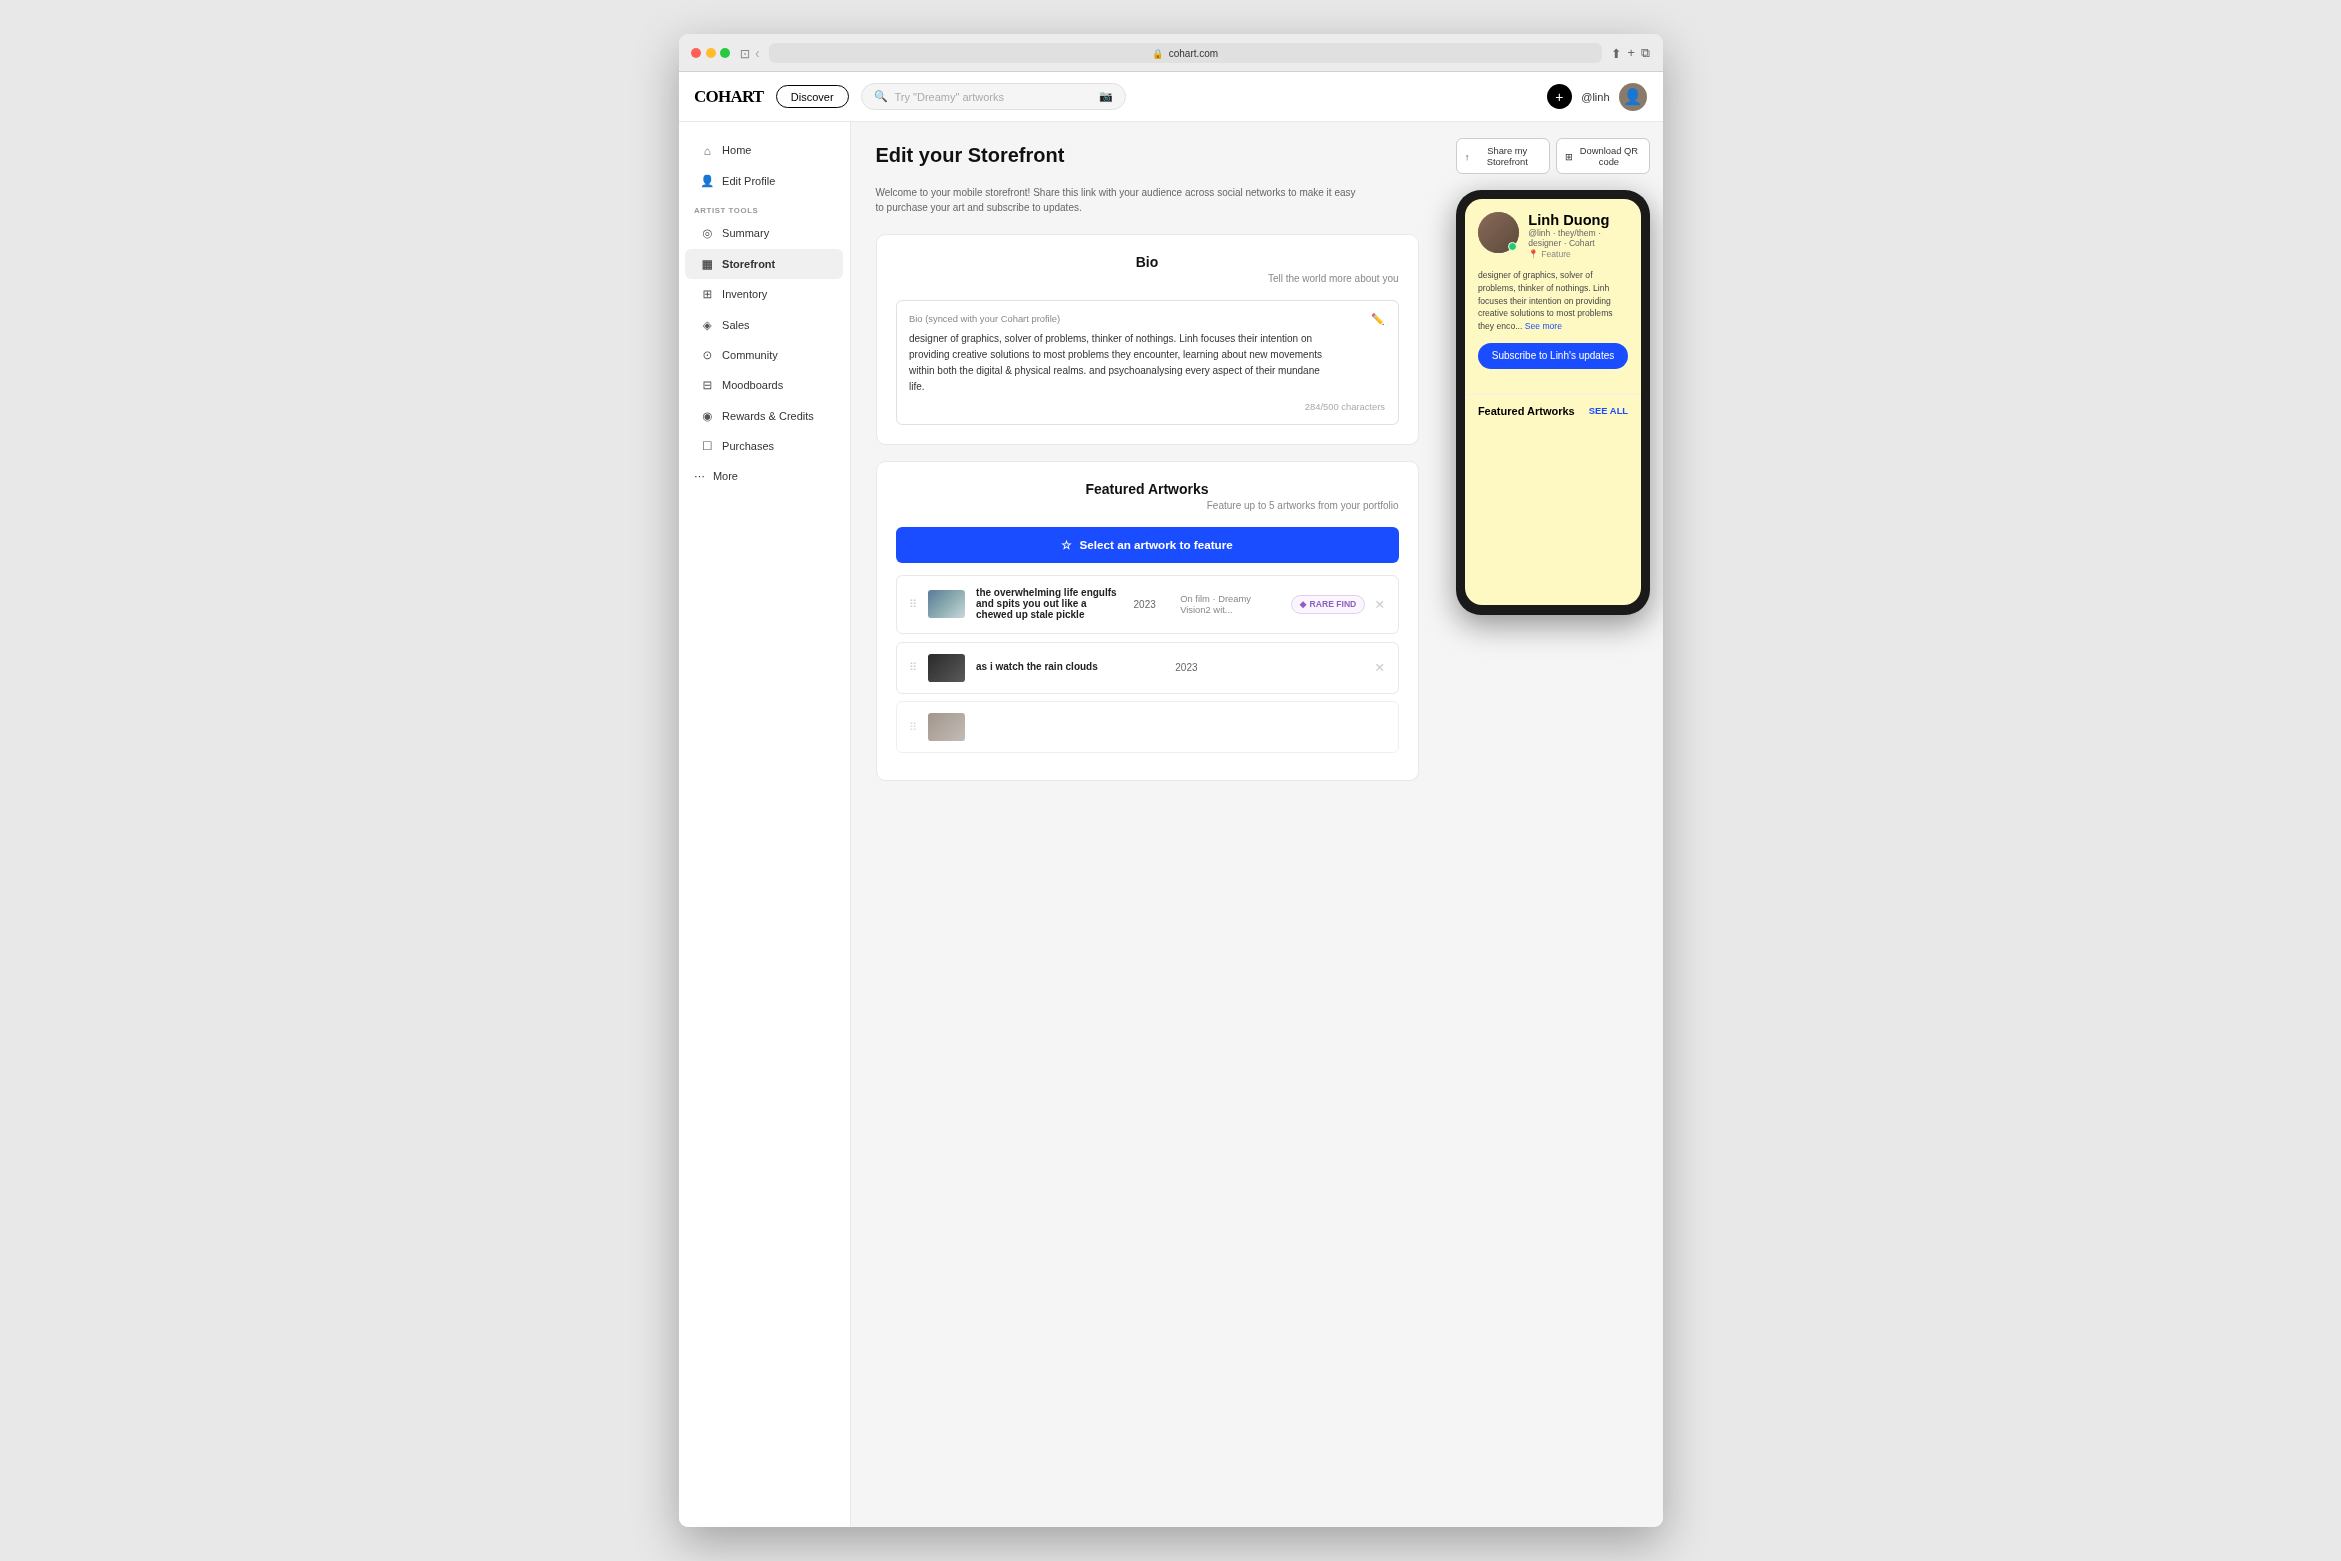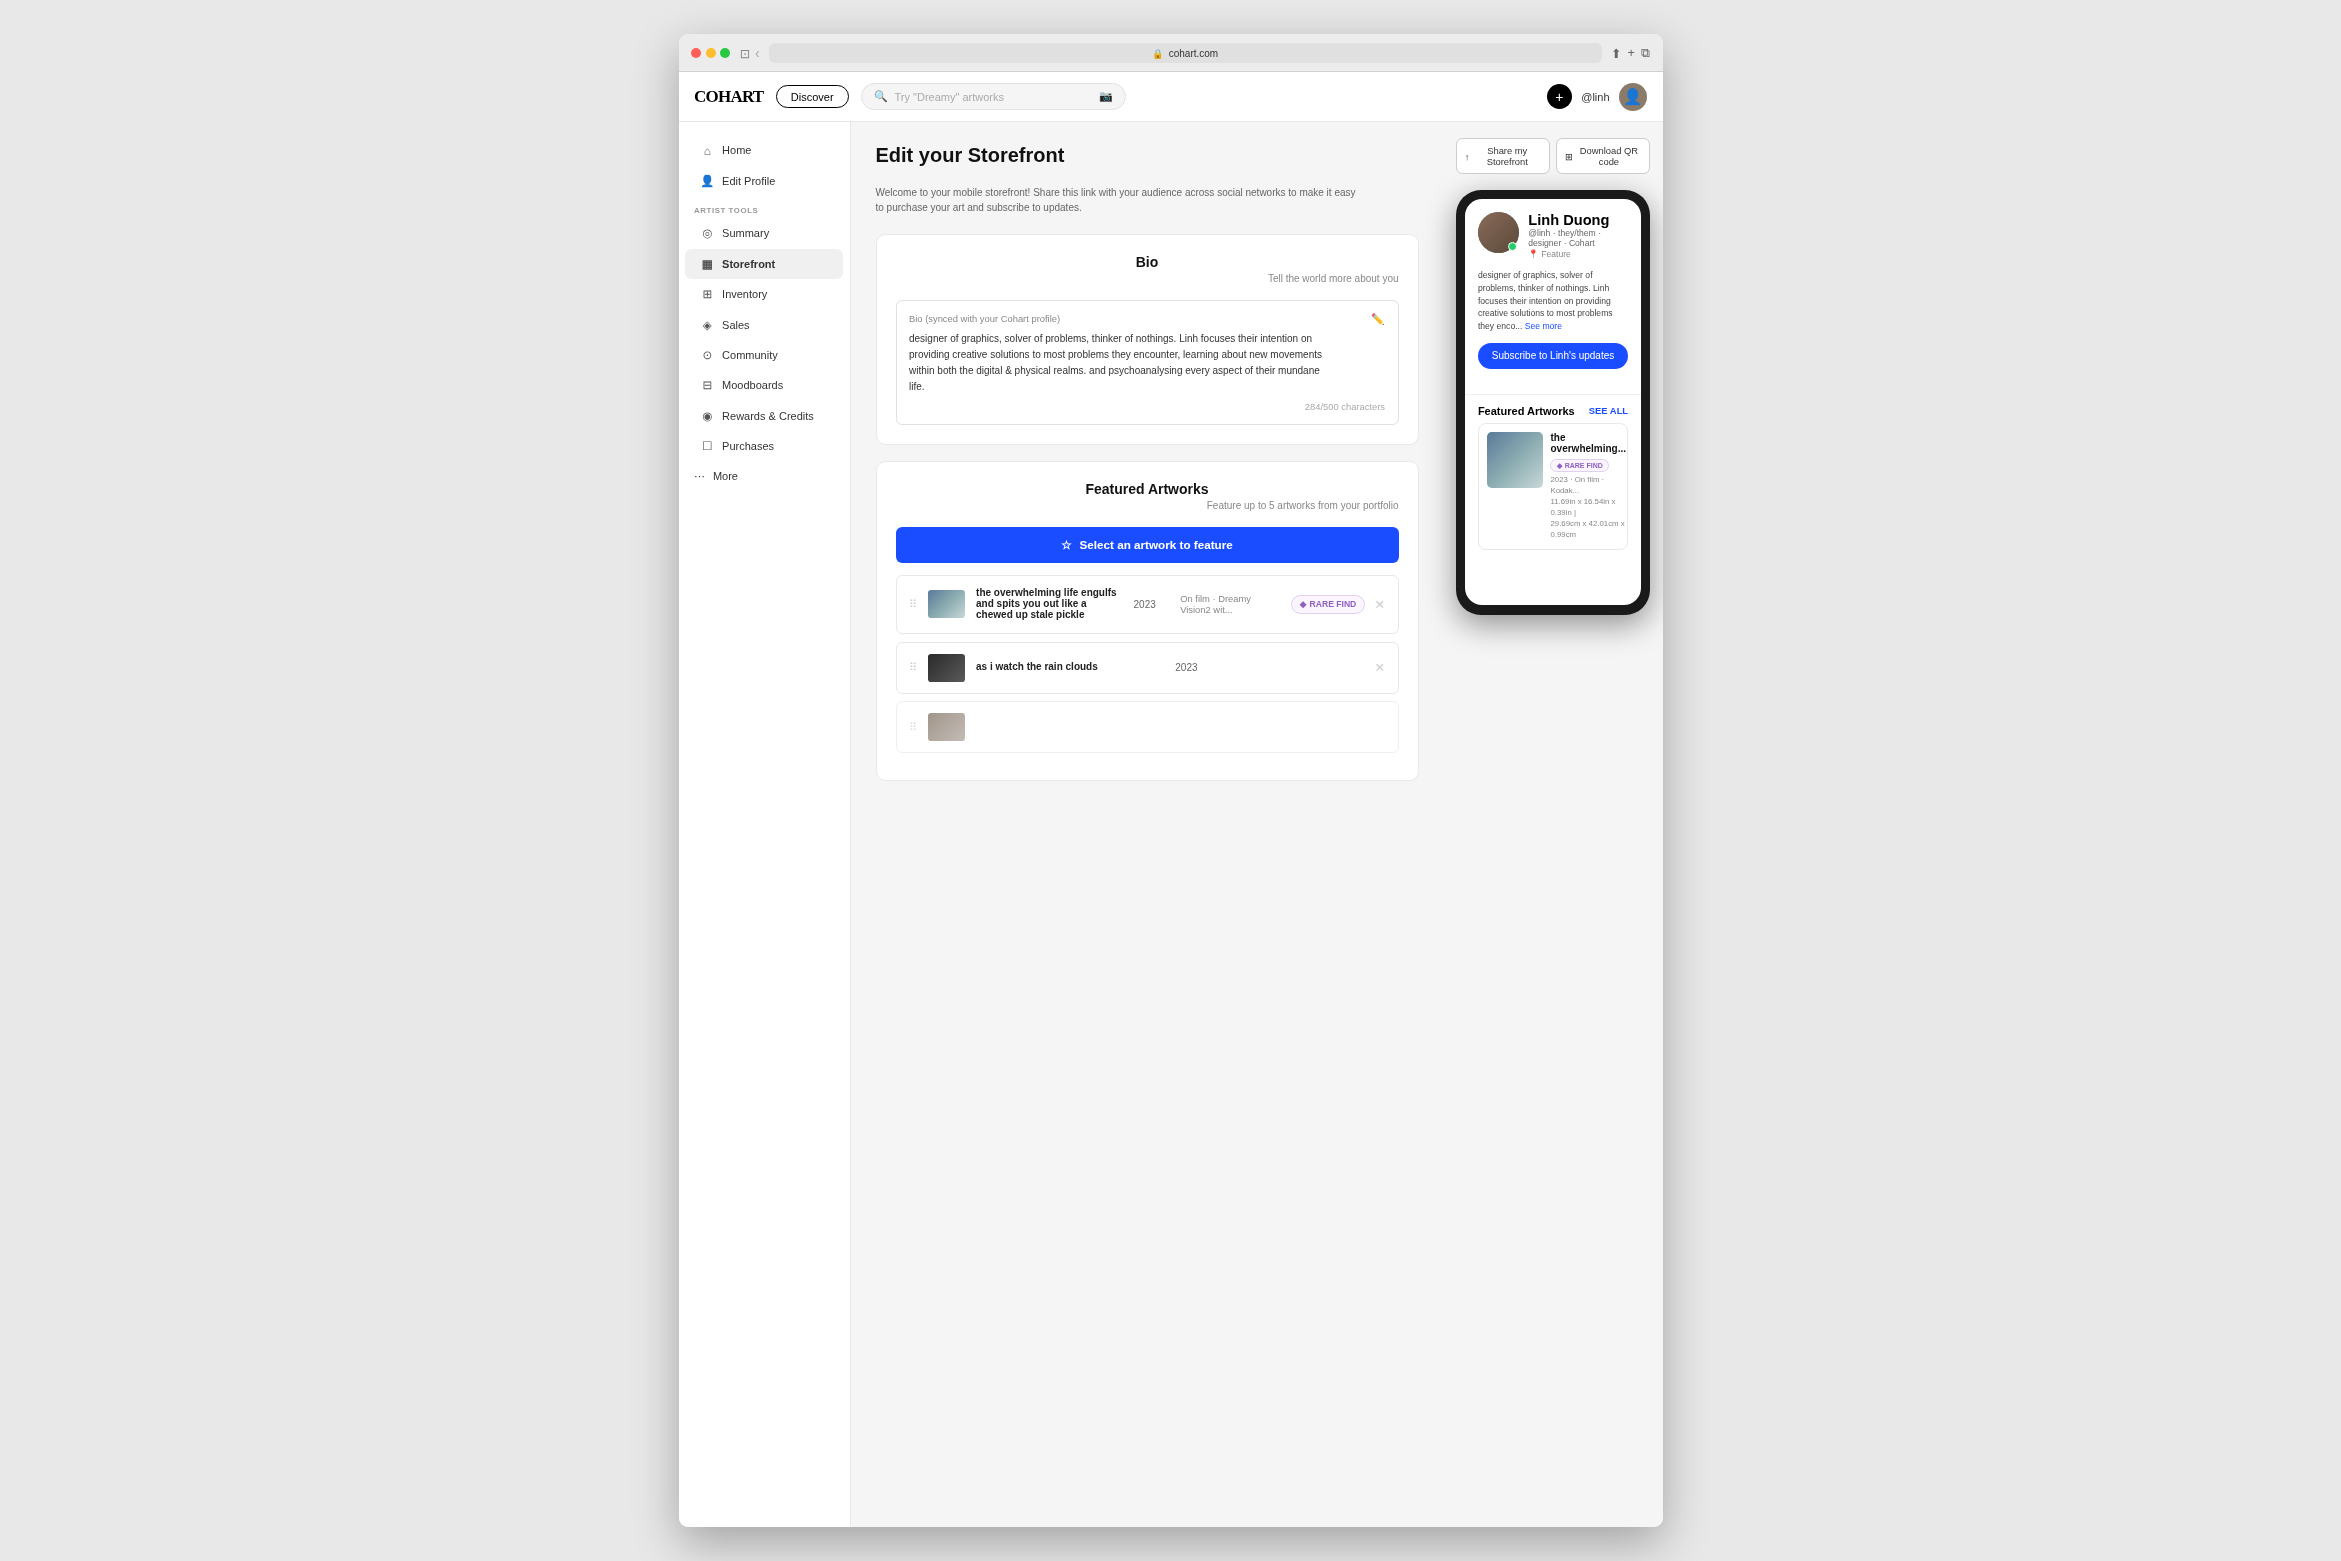--- a/index.html
+++ b/index.html
@@ -393,21 +393,21 @@
       color: #333;
     }
     
     .mobile-preview {
       background: #1a1a1a;
       border-radius: 25px;
       padding: 9.4px;
       box-shadow: 0 9.4px 31px rgba(0,0,0,0.4);
     }
     .mobile-screen {
-      background: #ffffff;
+      background: #fef9c3;
       border-radius: 17px;
       overflow: hidden;
       min-height: 406px;
     }
     .mobile-profile-header {
       padding: 12.5px;
       border-bottom: 0.8px solid #f0f0f0;
     }
     .mobile-profile-top {
       display: flex;
@@ -739,33 +739,18 @@
               <span class="see-more">See more</span>
             </div>
             <button class="subscribe-btn">Subscribe to Linh's updates</button>
           </div>
 
           <div class="mobile-featured-header">
             <span class="mobile-featured-title">Featured Artworks</span>
             <span class="see-all">SEE ALL</span>
           </div>
 
-          <div class="mobile-artwork-card">
-            <div class="mobile-artwork-thumb"></div>
-            <div class="mobile-artwork-info">
-              <div class="mobile-artwork-title">the overwhelming...</div>
-              <div class="mobile-rare-badge">
-                <span>◆</span>
-                <span>RARE FIND</span>
-              </div>
-              <div class="mobile-artwork-details">
-                2023 · On film · Kodak...<br>
-                11.69in x 16.54in x 0.39in |<br>
-                29.69cm x 42.01cm x 0.99cm
-              </div>
-            </div>
-          </div>
         </div>
       </div>
     </div>
   </div>
 </div>
 
 
 </body></html>

